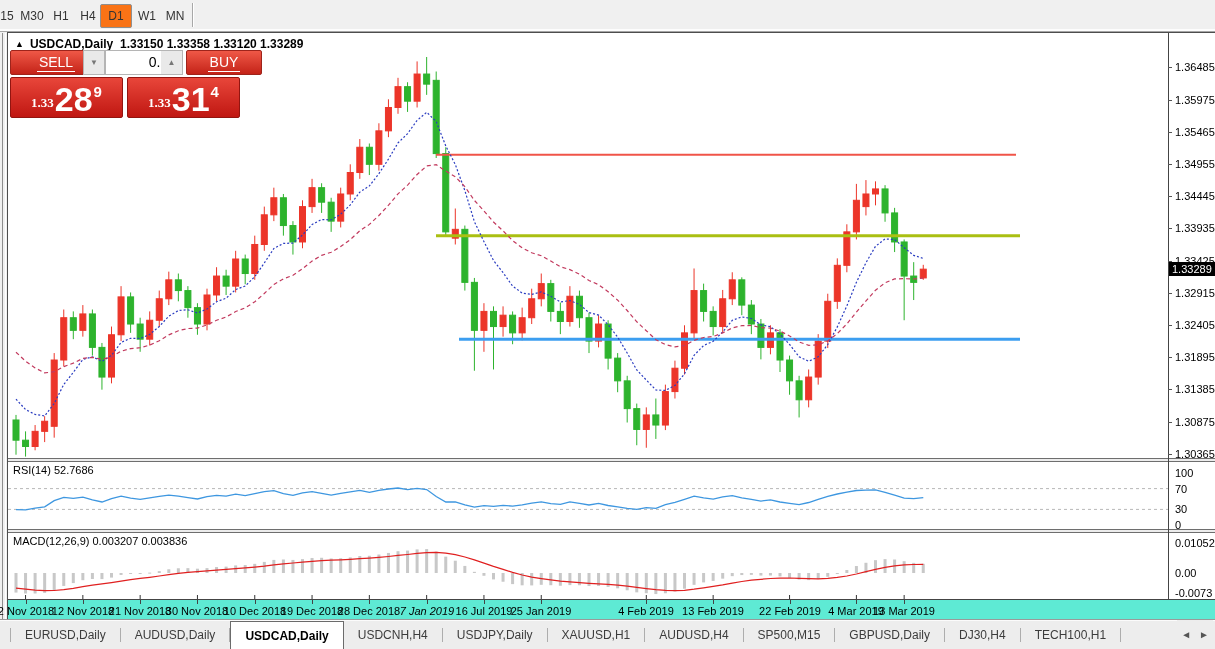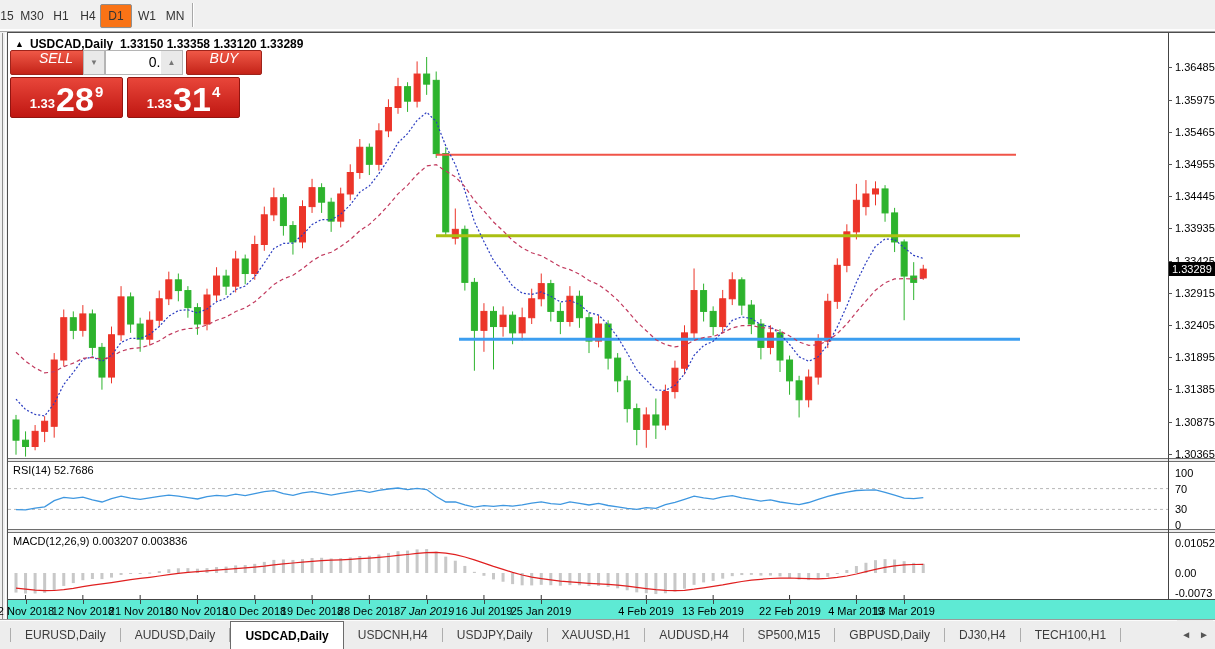--- a/index.html
+++ b/index.html
@@ -32,35 +32,35 @@
   
   #date-axis{position:absolute;left:0;top:566px;width:1207px;height:20px;background:#5eead4;border-top:1px solid #444;box-sizing:border-box;}
   .d-tick{position:absolute;top:0;width:1px;height:4px;background:#444;}
   .d-label{position:absolute;top:5px;font-size:11px;color:#000;white-space:nowrap;transform:translateX(-50%);}
   
   #trade{position:absolute;left:2px;top:17px;width:252px;z-index:6;}
   .t-row1{position:relative;height:25px;}
   .t-btn{position:absolute;top:0;height:25px;background:linear-gradient(#ef5847,#c42318);
     border:1px solid #9e241b;border-radius:2px;color:#fff;font-size:14px;
     display:flex;align-items:center;justify-content:center;box-sizing:border-box;}
-  .t-btn span{border-bottom:1px solid #fff;padding:0 2px 9px 2px;font-style:italic;}
+  .t-btn span{border-bottom:1px solid #fff;padding:0 2px 1px 2px;}
   #sell-btn{left:0;width:92px;}
   #buy-btn{left:176px;width:76px;}
   #lot-box{position:absolute;left:95px;top:0;width:78px;height:25px;border:1px solid #b5b5b5;background:#fff;
     font-size:14px;color:#000;text-align:right;padding-right:6px;line-height:23px;box-sizing:border-box;}
   .stp{position:absolute;top:0;width:22px;height:25px;background:#e9e9e9;border:1px solid #b5b5b5;
     box-sizing:border-box;color:#777;font-size:8px;text-align:center;line-height:23px;}
   #stp-dn{left:73px;}
   #stp-up{left:151px;border-left:none;}
   .t-price{position:absolute;top:27px;height:41px;background:linear-gradient(#e8463a,#c01712);
     border:1px solid #931510;border-radius:2px;color:#fff;display:flex;align-items:flex-end;
     justify-content:center;padding-bottom:3px;box-sizing:border-box;}
   #bid-box{left:0;width:113px;}
   #ask-box{left:117px;width:113px;}
-  .tp-sm{font-size:13px;font-weight:bold;margin:0 1px 3px 0;}
+  .tp-sm{font-size:13px;font-weight:bold;margin:0 1px 3px 0;font-family:Liberation Serif, serif;}
   .tp-big{font-size:34px;font-weight:bold;line-height:30px;}
   .tp-sup{font-size:15px;font-weight:bold;margin:0 0 14px 1px;}
   
   #tabbar{position:absolute;left:0;top:619px;width:1215px;height:30px;background:#ededed;
     border-top:1px solid #9a9a9a;box-shadow:inset 0 1px 0 #fbfbfb;display:flex;align-items:stretch;overflow:hidden;}
   .tab{display:flex;align-items:center;padding:0 14px;font-size:12px;color:#3c3c3c;white-space:nowrap;}
   .tab-sep{width:1px;height:14px;background:#adadad;align-self:center;}
   .tab.active{background:#fff;border:1px solid #6b6b6b;border-bottom:none;font-weight:bold;color:#000;margin-top:1px;}
   #tab-scroll{position:absolute;right:2px;top:0;height:29px;display:flex;align-items:center;gap:8px;
     padding:0 4px;color:#555;font-size:10px;background:#ededed;}

